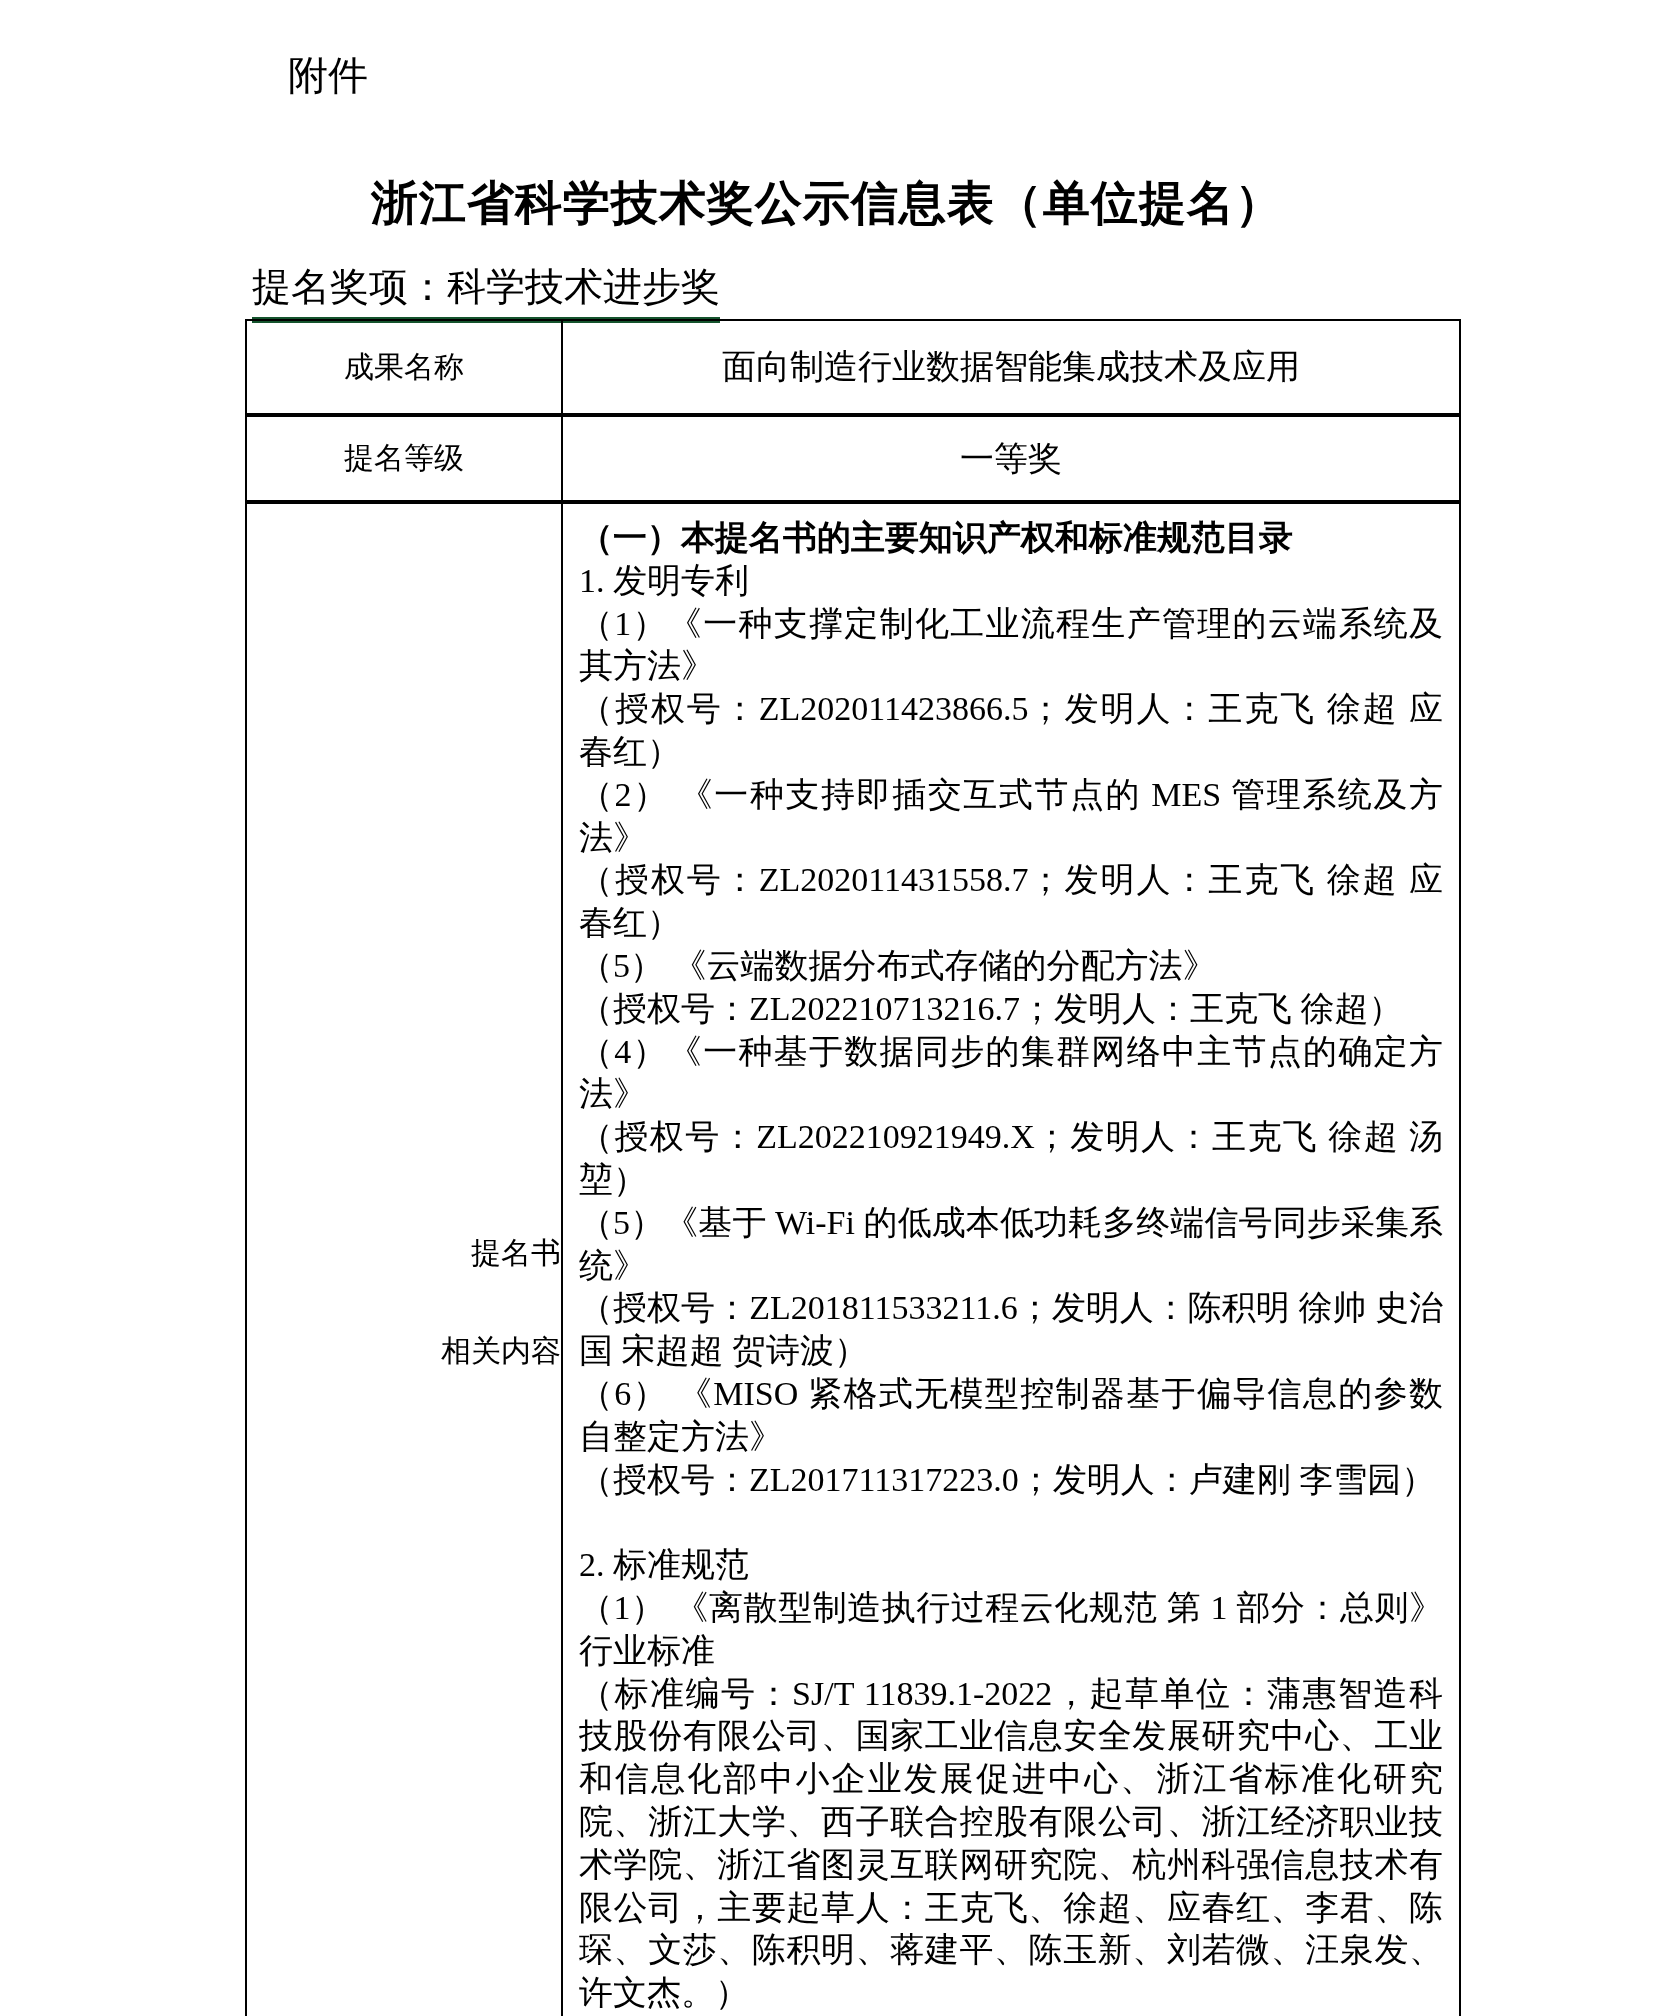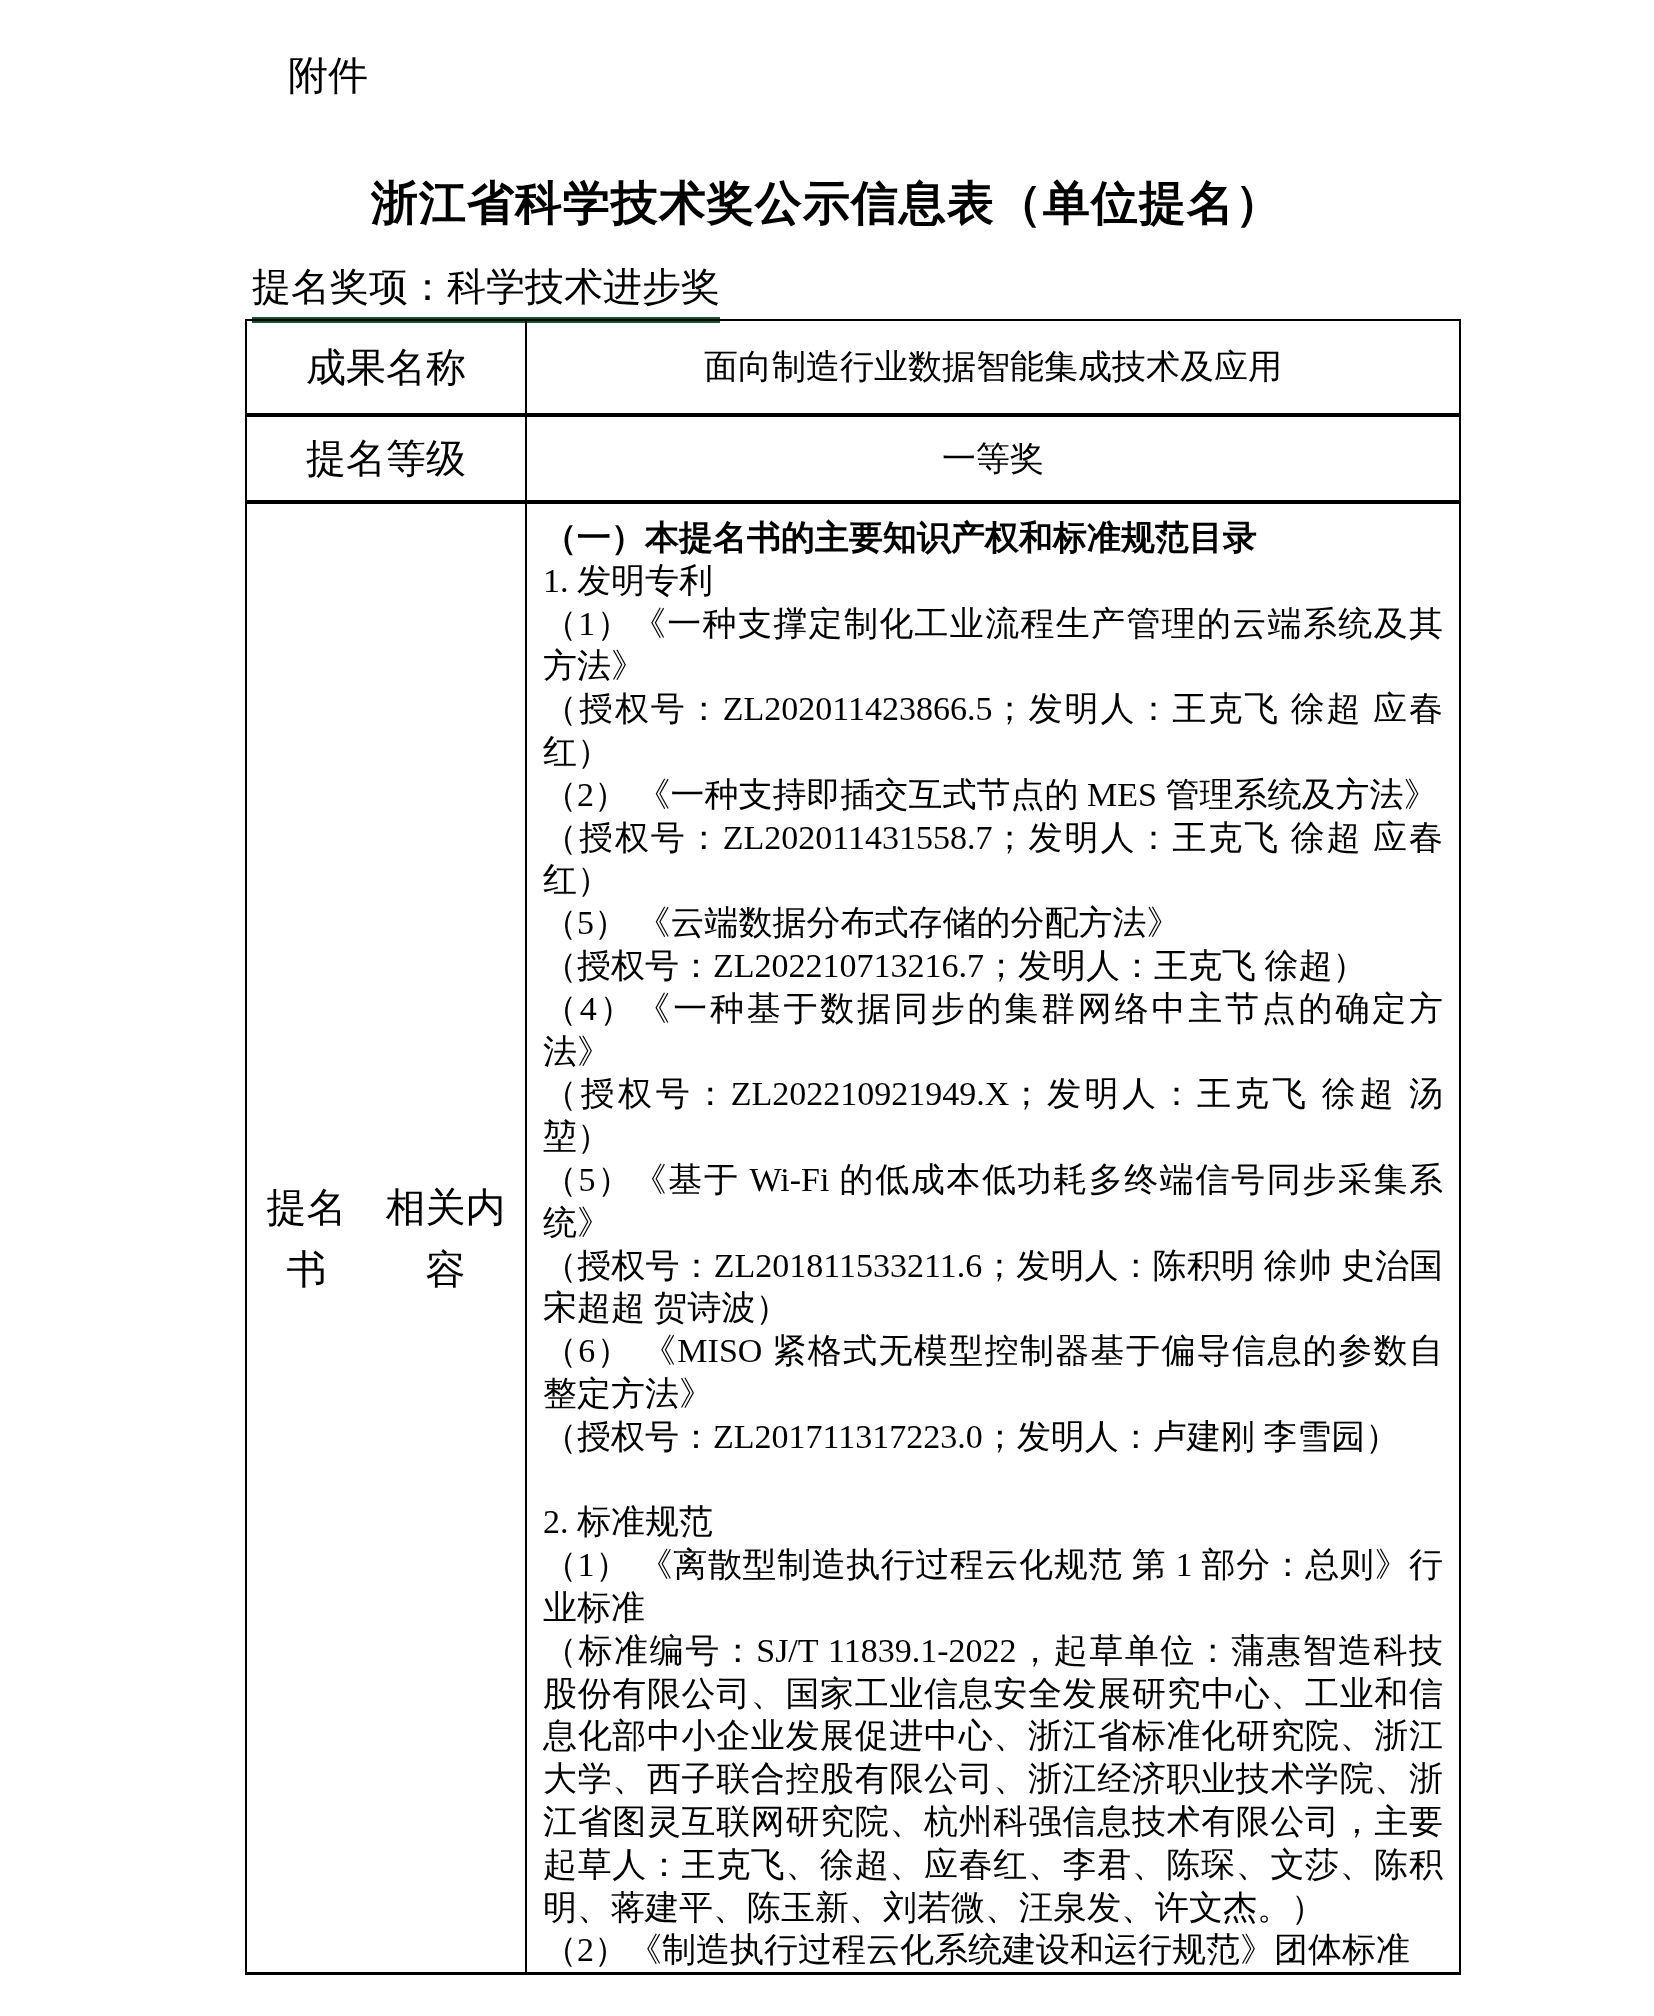--- a/index.html
+++ b/index.html
@@ -49,37 +49,37 @@
     top:319px;
     width:1216px;
     border-collapse:collapse;
     table-layout:fixed;
   }
   .award-table td { border:2px solid #000; }
   .award-table tr.row-result td,
   .award-table tr.row-grade td { border-bottom:4px solid #000; }
   .award-table tr.row-content td { border-bottom:3px solid #000; }
   .label-cell {
-    width:280px;
+    width:316px;
     text-align:center;
     vertical-align:middle;
     font-family:"Liberation Sans", sans-serif;
     font-weight:500;
-    font-size:40px;
+    font-size:30px;
   }
   .value-cell {
     text-align:center;
     vertical-align:middle;
     font-family:"Liberation Serif", serif;
     font-size:34px;
   }
   .row-result td { height:95px; }
   .row-grade td { height:87px; }
   .row-content td { height:1466px; }
-  .label-lines { display:flex; align-items:flex-end; }
+  .label-lines { display:flex; flex-direction:column; align-items:flex-end;gap:36px; }
   .label-lines .label-line { line-height:62px; }
   .content-cell {
     vertical-align:top;
     padding:13px 16px 0 16px;
     font-family:"Liberation Serif", serif;
     font-size:34px;
     line-height:42.8px;
     text-align:justify;
     overflow:hidden;
   }

